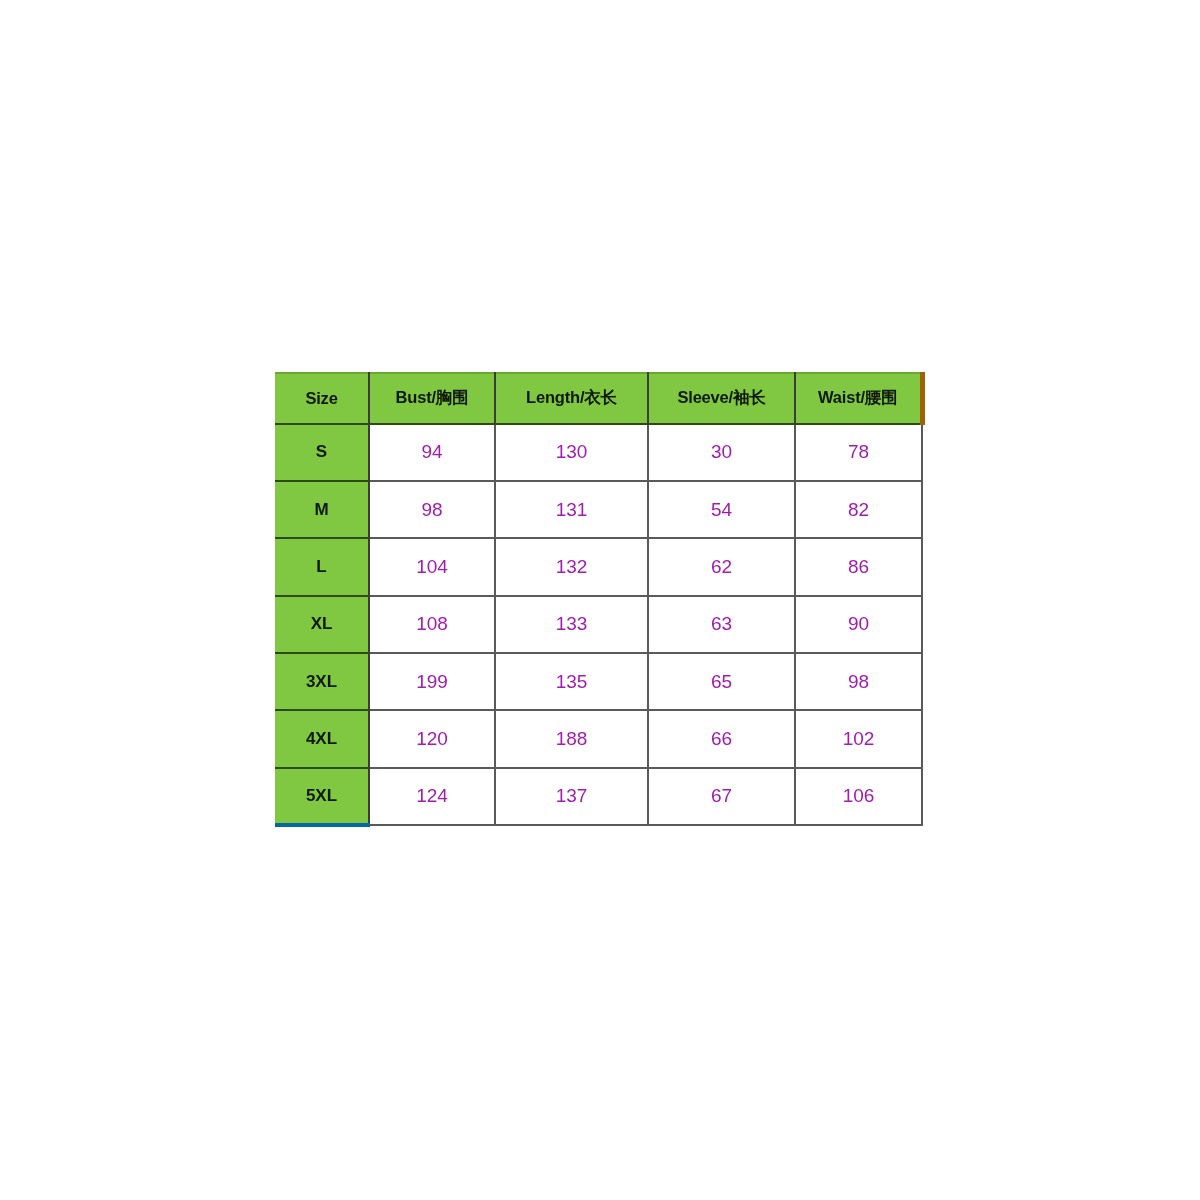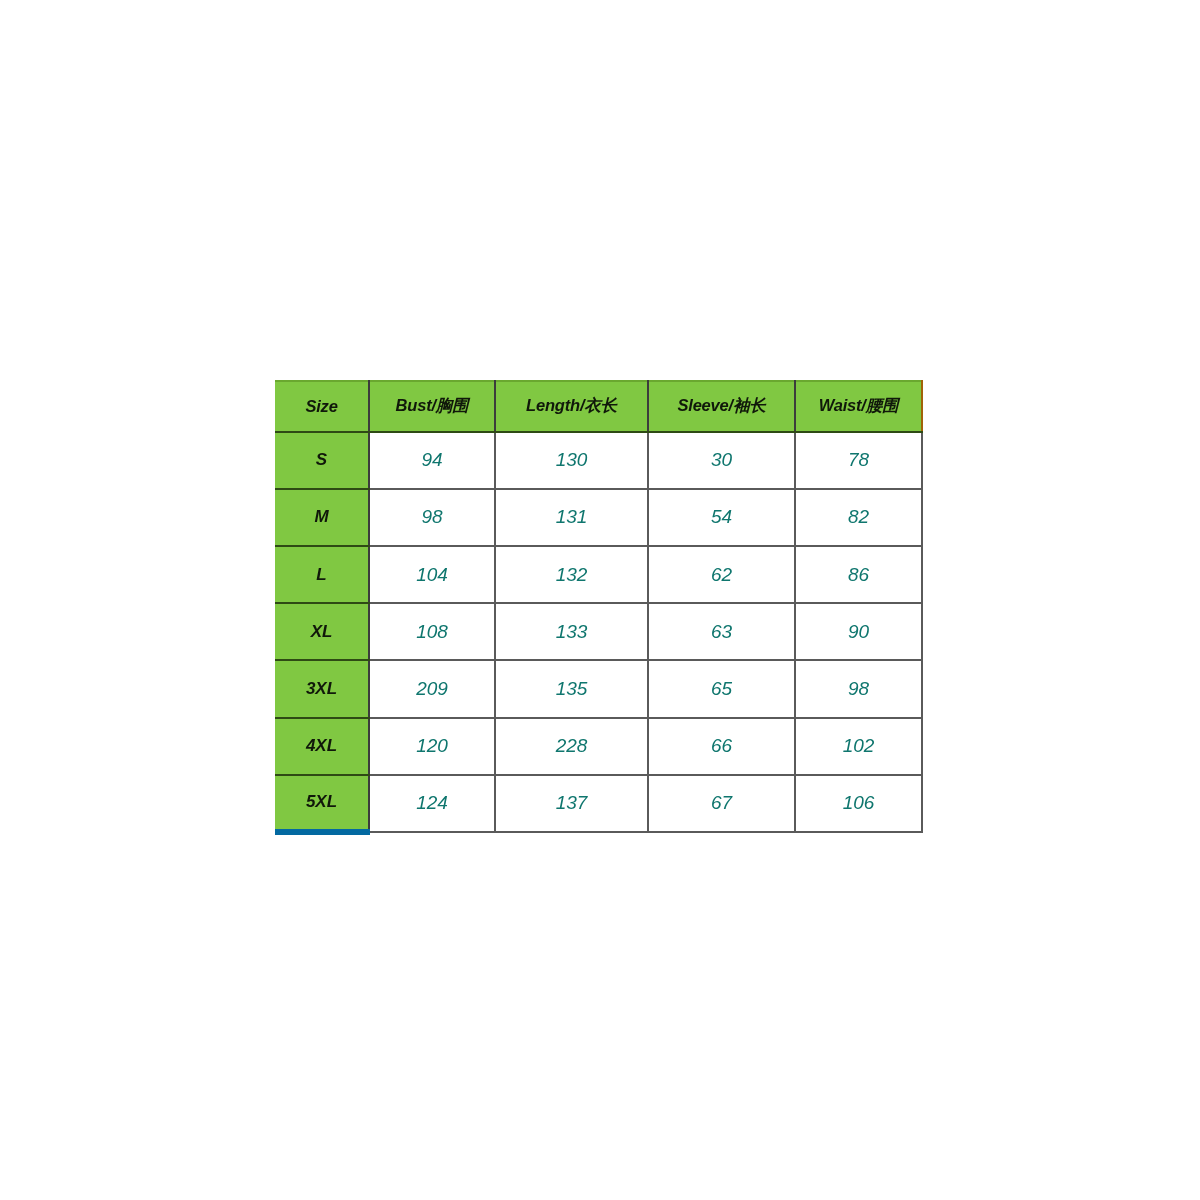--- a/index.html
+++ b/index.html
@@ -11,24 +11,23 @@
     height: 1200px;
     background: #ffffff;
     font-family: "Liberation Sans", "DejaVu Sans", sans-serif;
     position: relative;
     overflow: hidden;
   }
 
   #size-chart-wrap {
     position: absolute;
     left: 275px;
-    top: 380px;
+    top: 372px;
     width: 677px;
     height: 455px;
-    font-style: italic;
   }
 
   table.size-chart {
     border-collapse: collapse;
     table-layout: fixed;
     width: 647px;
     height: 455px;
   }
 
   table.size-chart col.c-size   { width: 94px; }
@@ -52,43 +51,43 @@
     background: #80c842;
     color: #10180a;
     font-weight: bold;
     font-size: 16.5px;
     letter-spacing: -0.2px;
     border-top: 2px solid #6aa82f;
     border-bottom: 2px solid #2e4a14;
     border-right: 2px solid #3c3c3c;
   }
   tr.header-row th.last-col {
-    border-right: 2px solid #a16207;
+    border-right: 5px solid #a16207;
   }
   tr.header-row th.size-col {
     border-right: 2px solid #3c3c3c;
   }
 
   
   td.size-cell {
     background: #80c842;
     color: #10180a;
     font-weight: bold;
     font-size: 17px;
     border-right: 2px solid #3c3c3c;
     border-bottom: 2px solid #2e4a14;
   }
   tr.data-row:last-child td.size-cell {
-    border-bottom: 6px solid #0369a1;
+    border-bottom: 4px solid #0369a1;
   }
 
   
   td.val-cell {
     background: #ffffff;
-    color: #0f766e;
+    color: #a21caf;
     font-weight: normal;
     font-size: 19px;
     border-right: 2px solid #5a5a5a;
     border-bottom: 2px solid #5a5a5a;
   }
   td.val-cell.last-col {
     border-right: 2px solid #5a5a5a;
     border-radius: 17px;
   }
 </style>
@@ -137,29 +136,29 @@
         </tr>
         <tr class="data-row">
           <td class="size-cell">XL</td>
           <td class="val-cell">108</td>
           <td class="val-cell">133</td>
           <td class="val-cell">63</td>
           <td class="val-cell last-col">90</td>
         </tr>
         <tr class="data-row">
           <td class="size-cell">3XL</td>
-          <td class="val-cell">209</td>
+          <td class="val-cell">199</td>
           <td class="val-cell">135</td>
           <td class="val-cell">65</td>
           <td class="val-cell last-col">98</td>
         </tr>
         <tr class="data-row">
           <td class="size-cell">4XL</td>
           <td class="val-cell">120</td>
-          <td class="val-cell">228</td>
+          <td class="val-cell">188</td>
           <td class="val-cell">66</td>
           <td class="val-cell last-col">102</td>
         </tr>
         <tr class="data-row">
           <td class="size-cell">5XL</td>
           <td class="val-cell">124</td>
           <td class="val-cell">137</td>
           <td class="val-cell">67</td>
           <td class="val-cell last-col">106</td>
         </tr>

